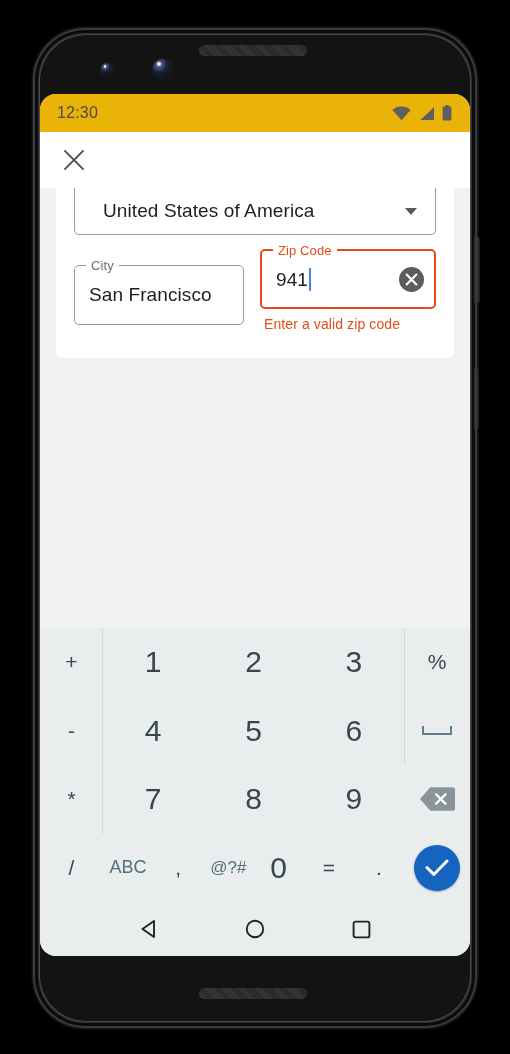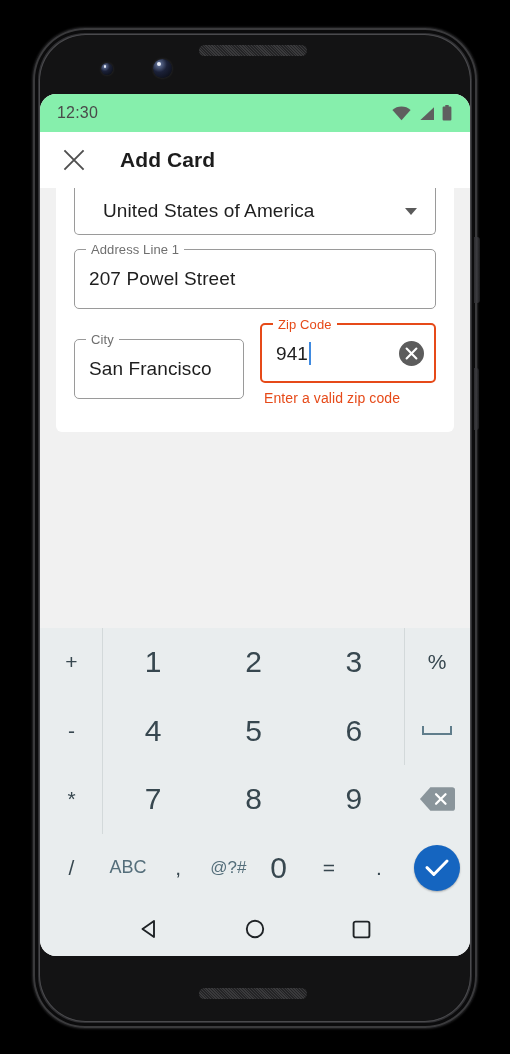--- a/index.html
+++ b/index.html
@@ -75,21 +75,21 @@
     left: 40px; top: 94px;
     width: 430px; height: 862px;
     background: #f1f1f1;
     border-radius: 16px 16px 16px 16px;
     overflow: hidden;
   }
 
   
   #status-bar {
     height: 38px;
-    background: #86efac;
+    background: #eab308;
     display: flex; align-items: center;
     padding: 0 18px 0 17px;
   }
   #status-time {
     font-size: 16px; color: #4a4a4a;
     letter-spacing: .2px;
   }
   #status-icons { margin-left: auto; display: flex; align-items: center; gap: 7px; }
   .status-glyph { display: block; }
 
@@ -303,34 +303,29 @@
       </svg>
     </span>
   </div>
 
   <div id="app-bar">
     <div id="close-button">
       <svg width="22" height="22" viewBox="0 0 22 22">
         <path d="M1.4 1.4 20.6 20.6M20.6 1.4 1.4 20.6" stroke="#4f4f4f" stroke-width="1.9" fill="none"></path>
       </svg>
     </div>
-    <div id="app-bar-title">Add Card</div>
   </div>
 
   <div id="form-sheet">
 
     <div class="field" id="field-country">
       <span class="field-value">United States of America</span>
       <span id="country-caret-icon"></span>
     </div>
 
-    <div class="field">
-      <span class="field-legend">Address Line 1</span>
-      <span class="field-value">207 Powel Street</span>
-    </div>
 
 
     <div id="row-city-zip">
       <div class="field" id="field-city">
         <span class="field-legend">City</span>
         <span class="field-value">San Francisco</span>
       </div>
 
       <div id="zip-wrap">
         <div class="field error" id="field-zip">

